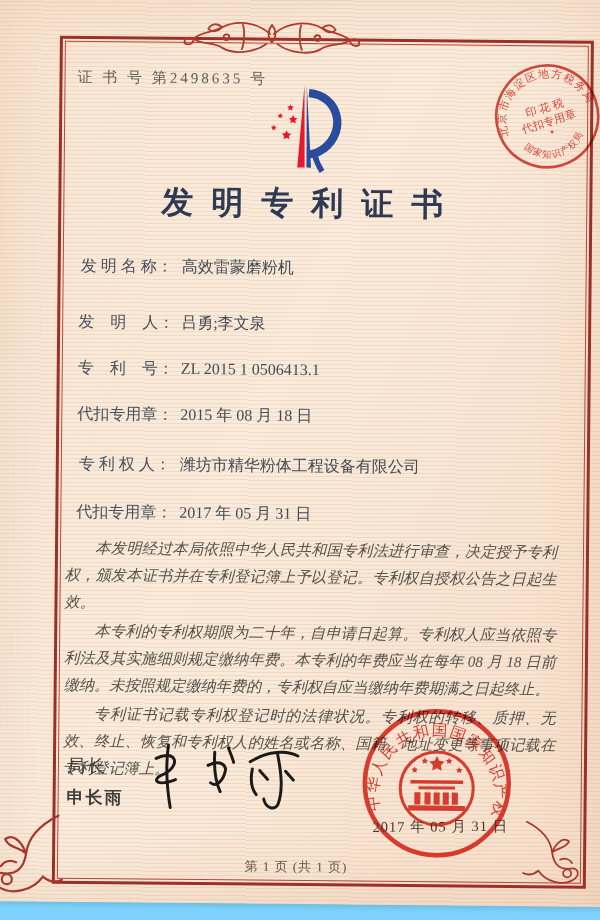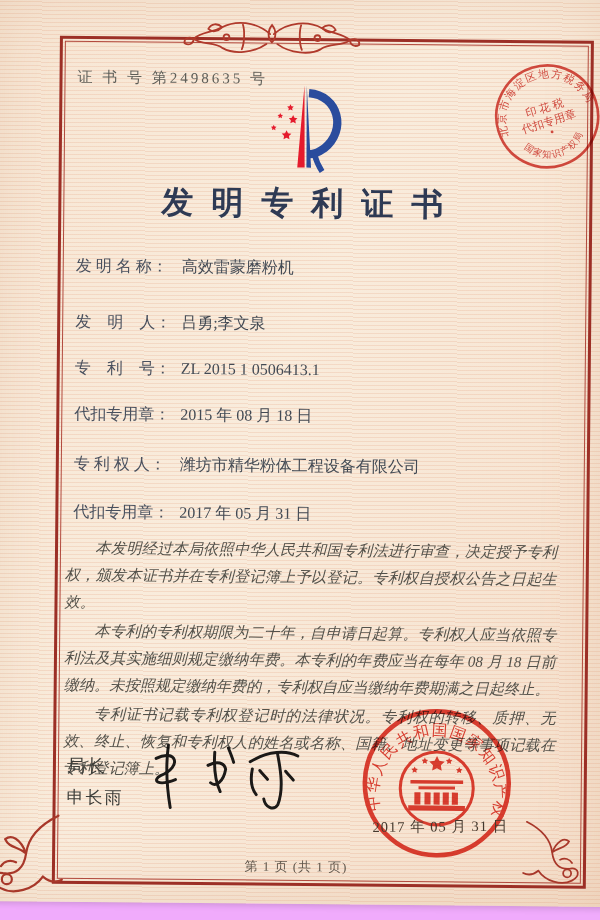--- a/index.html
+++ b/index.html
@@ -1,17 +1,17 @@
 <!DOCTYPE html>
 <html><head>
 <meta charset="utf-8">
 <style>
   html,body{margin:0;padding:0;}
   body{width:600px;height:920px;overflow:hidden;background:#fbfaf7;font-family:"Liberation Serif","DejaVu Serif",serif;}
-  .photo{position:relative;width:600px;height:920px;overflow:hidden;background:#f0abfc;}
+  .photo{position:relative;width:600px;height:920px;overflow:hidden;background:#7dd3fc;}
   .paper{
     position:absolute;left:-10px;top:-8px;width:620px;height:912px;
     transform:rotate(.55deg);transform-origin:50% 50%;
     background:
       repeating-linear-gradient(180deg, rgba(226,152,118,.22) 0px, rgba(226,152,118,.22) 1px, rgba(0,0,0,0) 1px, rgba(0,0,0,0) 4px),
       linear-gradient(115deg,#f7e6d4 0%,#f9ecdc 45%,#f5dfcb 100%);
     box-shadow: inset 0 0 70px rgba(190,125,85,.18), 0 2px 6px rgba(0,0,0,.15);
   }
   .frame{
     position:absolute;left:66px;top:46px;width:528px;height:842px;
@@ -20,28 +20,28 @@
   .frame::after{
     content:"";position:absolute;left:2px;top:2px;right:2px;bottom:2px;
     border:1px solid #b24a3e;
   }
   .cert-no{position:absolute;left:84px;top:78px;font-size:15px;letter-spacing:3px;color:#5e5e58;}
   .title{position:absolute;left:50px;top:190px;width:520px;text-align:center;
     font-size:32px;font-weight:600;color:#2e3a54;letter-spacing:18px;text-indent:18px;}
   .logo{position:absolute;left:264px;top:90px;}
   .tax-seal{position:absolute;left:498px;top:66px;transform:rotate(-18deg);opacity:.86;mix-blend-mode:multiply;}
   .row{position:absolute;left:84px;font-size:16px;color:#4a5160;white-space:nowrap;}
-  .row .lbl{display:inline-block;min-width:102px;color:#49505e;}
+  .row .lbl{display:inline-block;min-width:102px;color:#49505e;text-align:center;}
   .row .val{color:#434a54;}
   .r0{top:266px}.r1{top:322px}.r2{top:368px}.r3{top:414px}.r4{top:464px}.r5{top:512px}
   .body-text{position:absolute;left:76px;top:544px;width:492px;color:#53514a;}
   .body-text p{margin:0 0 2px 0;font-size:15.2px;line-height:27px;text-indent:2em;
     text-align:justify;font-style:italic;font-family:"Liberation Serif","DejaVu Serif",serif;}
   .signer-title{position:absolute;left:80px;top:764px;font-size:18px;color:#3c3c38;letter-spacing:2px;}
-  .signer-name{position:absolute;left:80px;top:796px;font-size:17px;color:#3c3c38;letter-spacing:2px;}
+  .signer-name{position:absolute;left:80px;top:796px;font-size:17px;color:#3c3c38;letter-spacing:2px;font-weight:bold;}
   .signature{position:absolute;left:148px;top:738px;mix-blend-mode:multiply;}
   .main-seal{position:absolute;left:374px;top:714px;opacity:.9;mix-blend-mode:multiply;}
   .date-stamp{position:absolute;left:378px;top:824px;width:152px;text-align:center;
     font-size:14.5px;color:#45392e;letter-spacing:1px;transform:rotate(-1deg);z-index:5;}
   .footer{position:absolute;left:170px;top:866px;width:280px;text-align:center;
     font-size:13px;color:#5f554a;letter-spacing:1px;}
   .ornament-top{position:absolute;left:178px;top:24px;}
   .flourish-bl{position:absolute;left:0px;top:818px;}
   .flourish-br{position:absolute;left:534px;top:812px;}
 </style>

